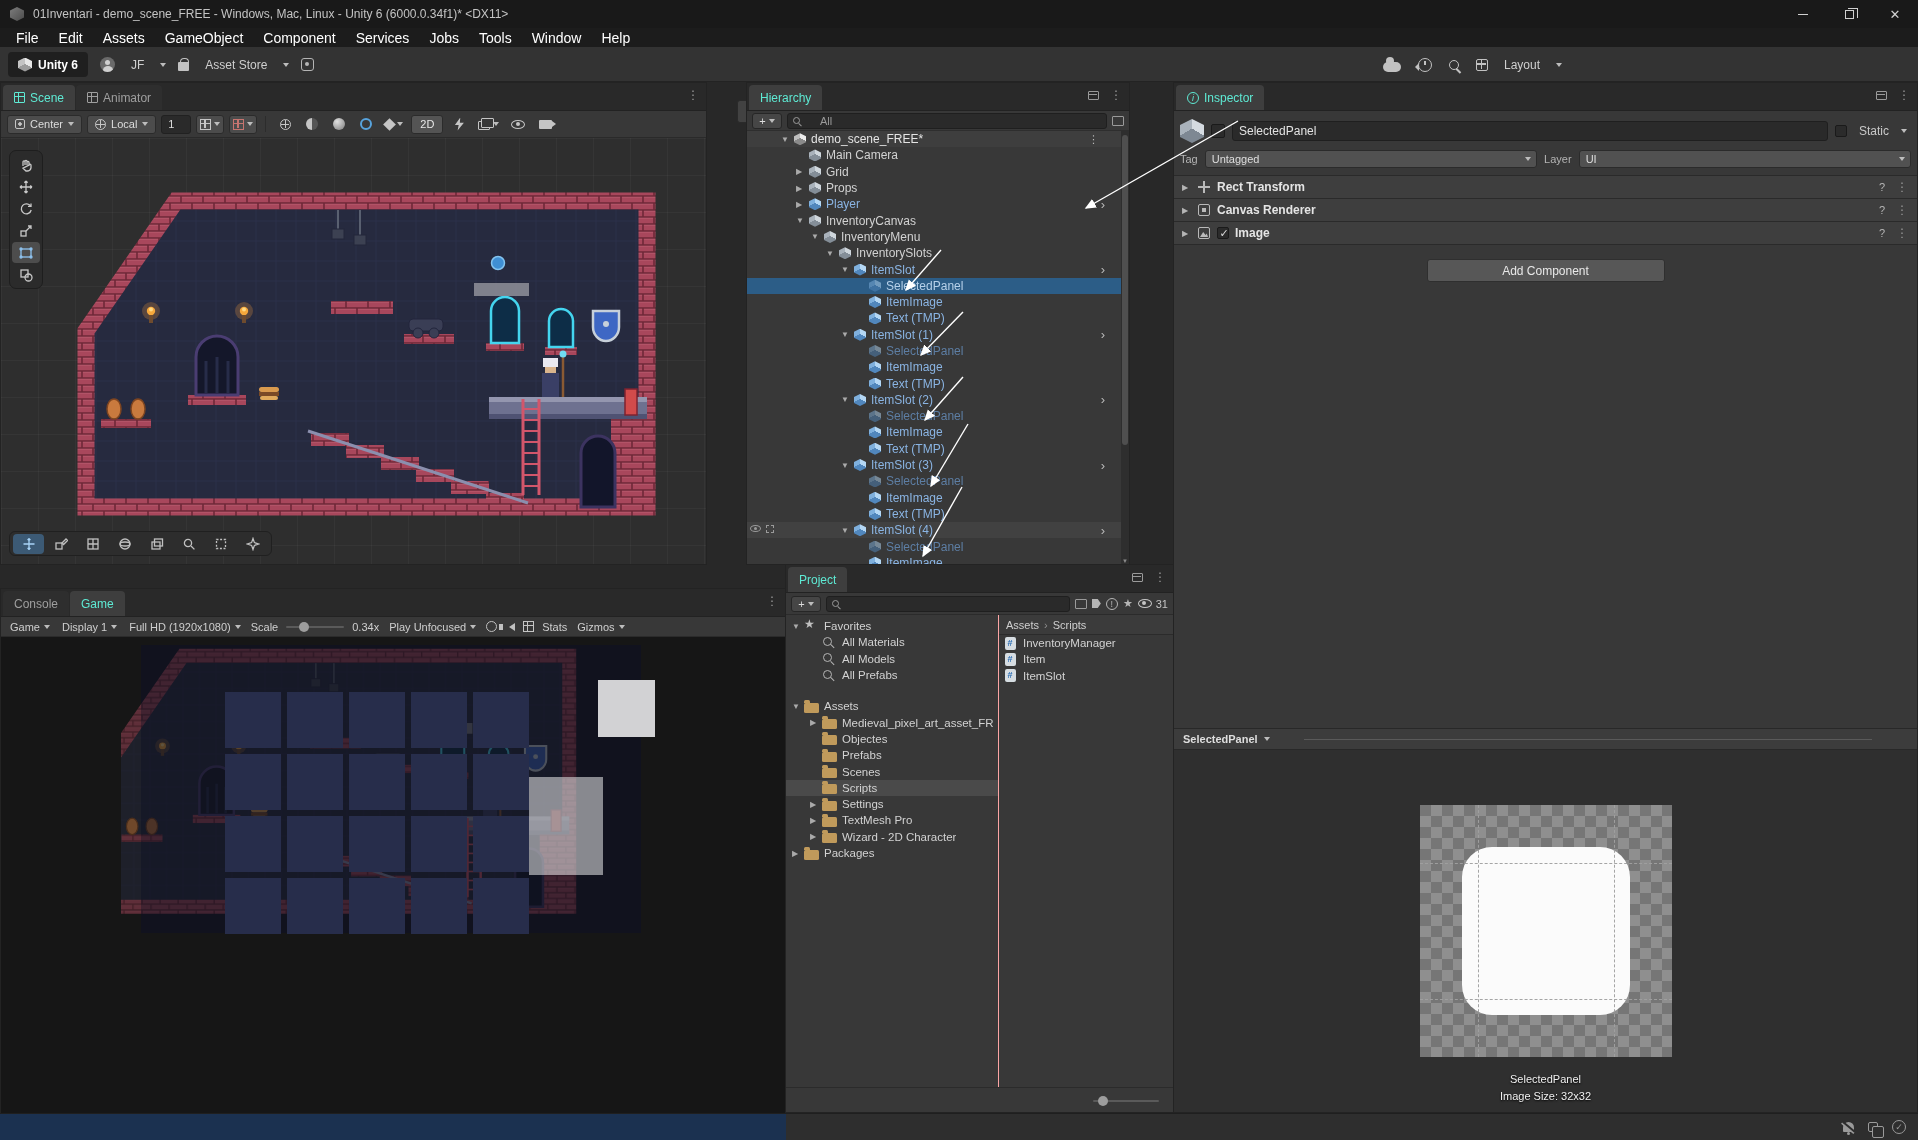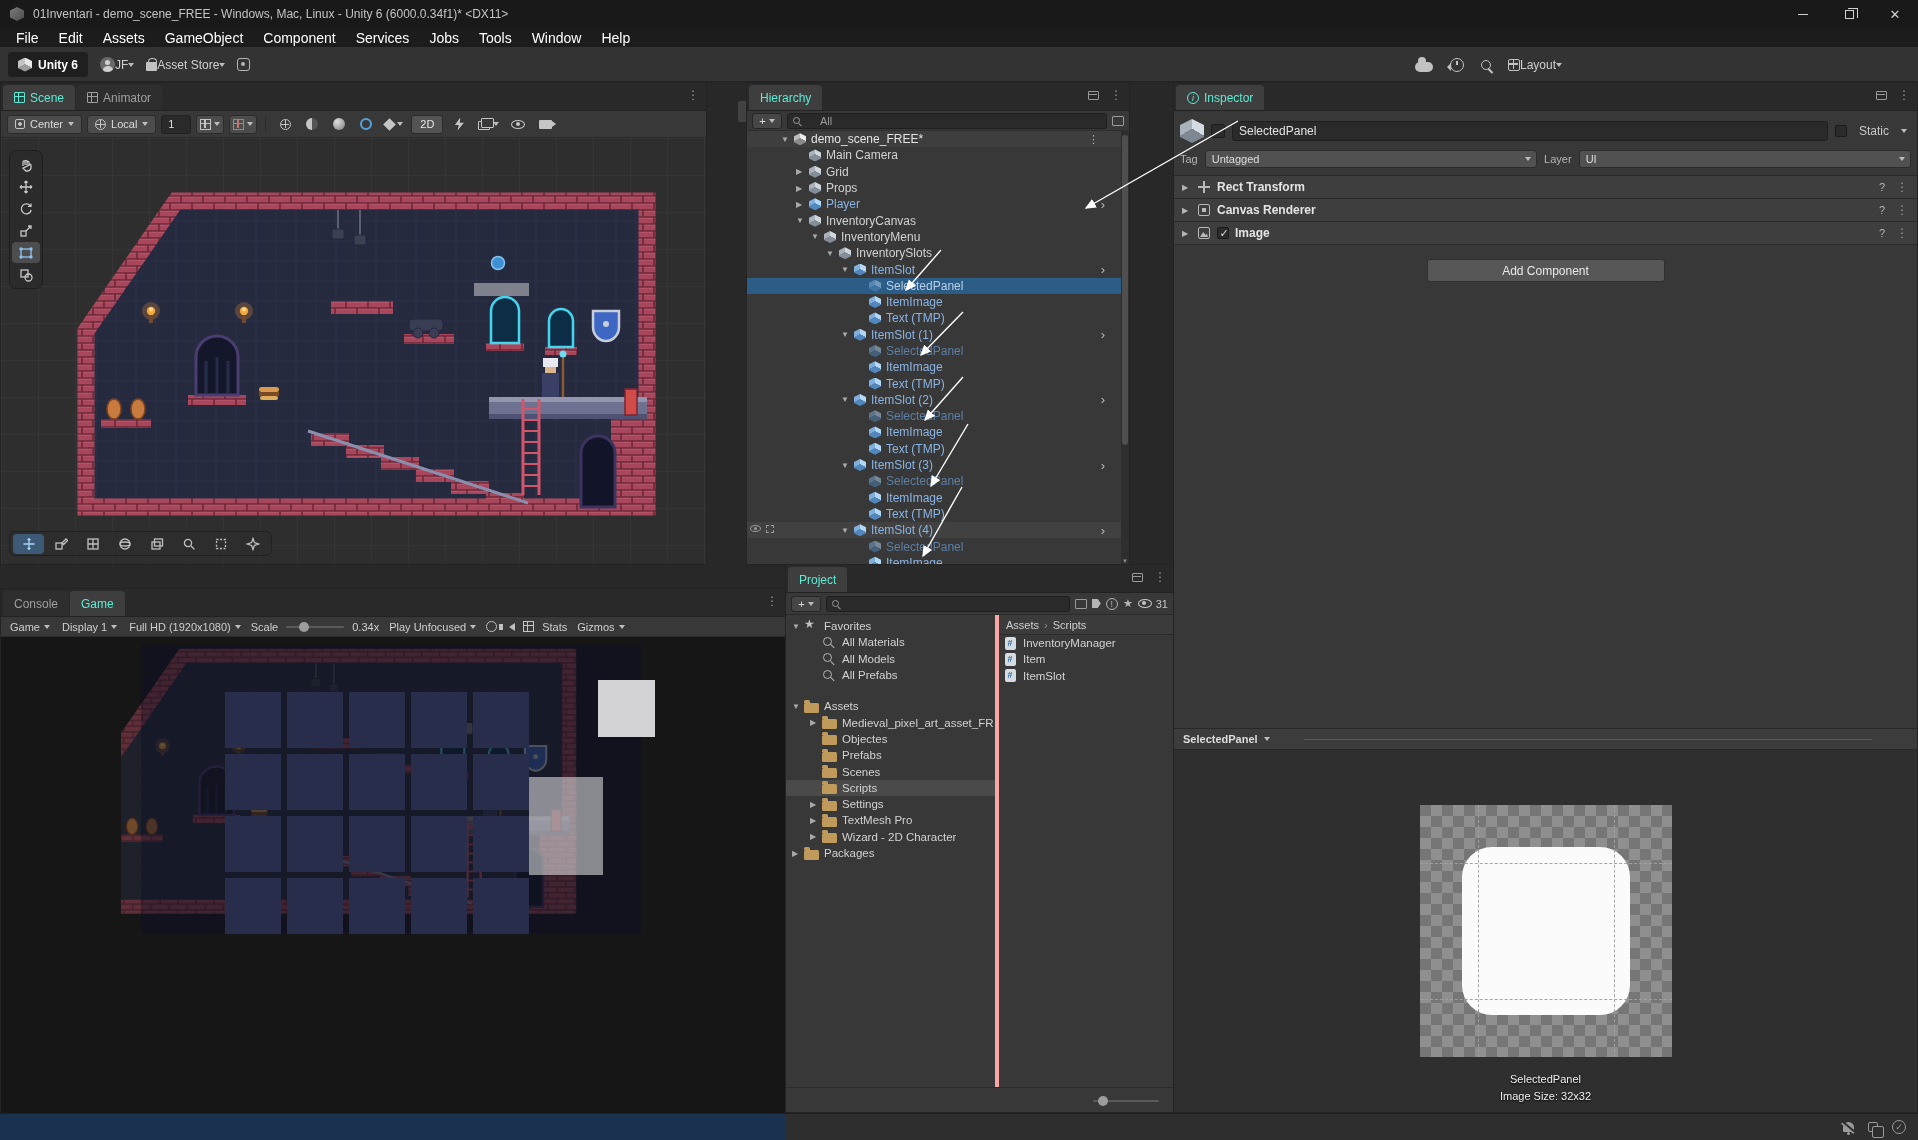--- a/index.html
+++ b/index.html
@@ -19,21 +19,21 @@
 
   
   .menubar{position:absolute;left:0;top:28px;width:100%;height:19px;background:#1c1c1c;display:flex;align-items:center;padding-left:6px}
   .menu-item{padding:0 10px;color:#ffffff;font-size:14px}
 
   
   .toolbar{position:absolute;left:0;top:47px;width:100%;height:35px;background:#333;border-bottom:1px solid #232323}
   .tb-left{position:absolute;left:8px;top:5px;height:25px;display:flex;align-items:center;gap:12px}
   .unity-badge{display:flex;align-items:center;gap:6px;background:#1f1f1f;border-radius:4px;height:25px;padding:0 10px;color:#fff;font-weight:bold}
   .u-logo{width:14px;height:14px;clip-path:polygon(50% 0,100% 25%,100% 75%,50% 100%,0 75%,0 25%);background:conic-gradient(from 0deg at 50% 42%,#e8e8e8 0 120deg,#9c9c9c 0 240deg,#c4c4c4 0)}
-  .tb-item{display:flex;align-items:center;gap:0;color:#cfcfcf}
+  .tb-item{display:flex;align-items:center;gap:16px;color:#cfcfcf}
   .i-person{width:15px;height:15px;border-radius:50%;background:#6a6a6a;position:relative;overflow:hidden}
   .i-person::before{content:"";position:absolute;left:5px;top:2.5px;width:5px;height:5px;border-radius:50%;background:#cfcfcf}
   .i-person::after{content:"";position:absolute;left:2.5px;top:9px;width:10px;height:8px;border-radius:50%;background:#cfcfcf}
   .i-bag{width:11px;height:9px;background:#c2c2c2;border-radius:1px;position:relative;margin-top:4px}
   .i-bag::before{content:"";position:absolute;top:-4px;left:2px;width:7px;height:5px;border:1.5px solid #c2c2c2;border-bottom:none;border-radius:4px 4px 0 0}
   .i-plug{width:13px;height:13px;border:1.5px solid #b5b5b5;border-radius:3px;position:relative}
   .i-plug::after{content:"";position:absolute;left:3px;top:3px;width:4px;height:4px;background:#b5b5b5;border-radius:50%}
   .caret{width:0;height:0;border-left:3.5px solid transparent;border-right:3.5px solid transparent;border-top:4px solid #bdbdbd;display:inline-block}
   .play-cluster{position:absolute;left:737px;top:53px;display:flex;gap:4px}
   .play-btn{width:30px;height:23px;background:#424242;border:1px solid #2a2a2a;border-radius:3px;display:flex;align-items:center;justify-content:center}
@@ -203,21 +203,21 @@
   .gslider::after{content:"";position:absolute;left:22%;top:-4px;width:10px;height:10px;border-radius:50%;background:#9d9d9d}
   .i-sun{width:11px;height:11px;border-radius:50%;border:1.4px solid #c0c0c0}
   .i-speaker{width:0;height:0;border-top:4px solid transparent;border-bottom:4px solid transparent;border-right:6px solid #c0c0c0;position:relative;margin-left:4px}
   .i-speaker::before{content:"";position:absolute;left:-10px;top:-3px;width:4px;height:6px;background:#c0c0c0}
   .gview{position:absolute;left:0;top:48px;right:0;bottom:0;background:#161616;overflow:hidden}
   .game-art{position:absolute;left:120px;top:8px}
 
   
   .proj-toolbar{height:22px;display:flex;align-items:center;gap:5px;padding:0 5px;border-bottom:1px solid #2b2b2b}
   .proj-body{position:absolute;left:0;top:50px;right:0;bottom:25px;display:flex}
-  .proj-tree{width:213px;border-right:4px solid #fca5a5;padding-top:3px;overflow:hidden}
+  .proj-tree{width:213px;border-right:1px solid #fca5a5;padding-top:3px;overflow:hidden}
   .prow{display:flex;align-items:center;height:16.3px;font-size:11.5px;color:#d2d2d2;position:relative}
   .prow[data-depth="0"]{padding-left:6px}.prow[data-depth="1"]{padding-left:24px}
   .prow[data-gap="true"]{margin-top:15px}
   .prow[data-selected="true"]{background:#4a4a4a}
   .prow .tri{width:12px;font-size:8px;color:#aaa;flex:none;visibility:hidden}
   .prow[data-arrow="open"] .tri{visibility:visible}.prow[data-arrow="open"] .tri::before{content:"▼"}
   .prow[data-arrow="closed"] .tri{visibility:visible}.prow[data-arrow="closed"] .tri::before{content:"▶"}
   .picon{width:15px;height:13px;margin-right:5px;flex:none;position:relative}
   .picon[data-icon="star"]::before{content:"★";position:absolute;left:0;top:-3px;color:#c0c0c0;font-size:12px}
   .picon[data-icon="search"]::before{content:"";position:absolute;left:1px;top:1px;width:7px;height:7px;border:1.4px solid #b5b5b5;border-radius:50%}

